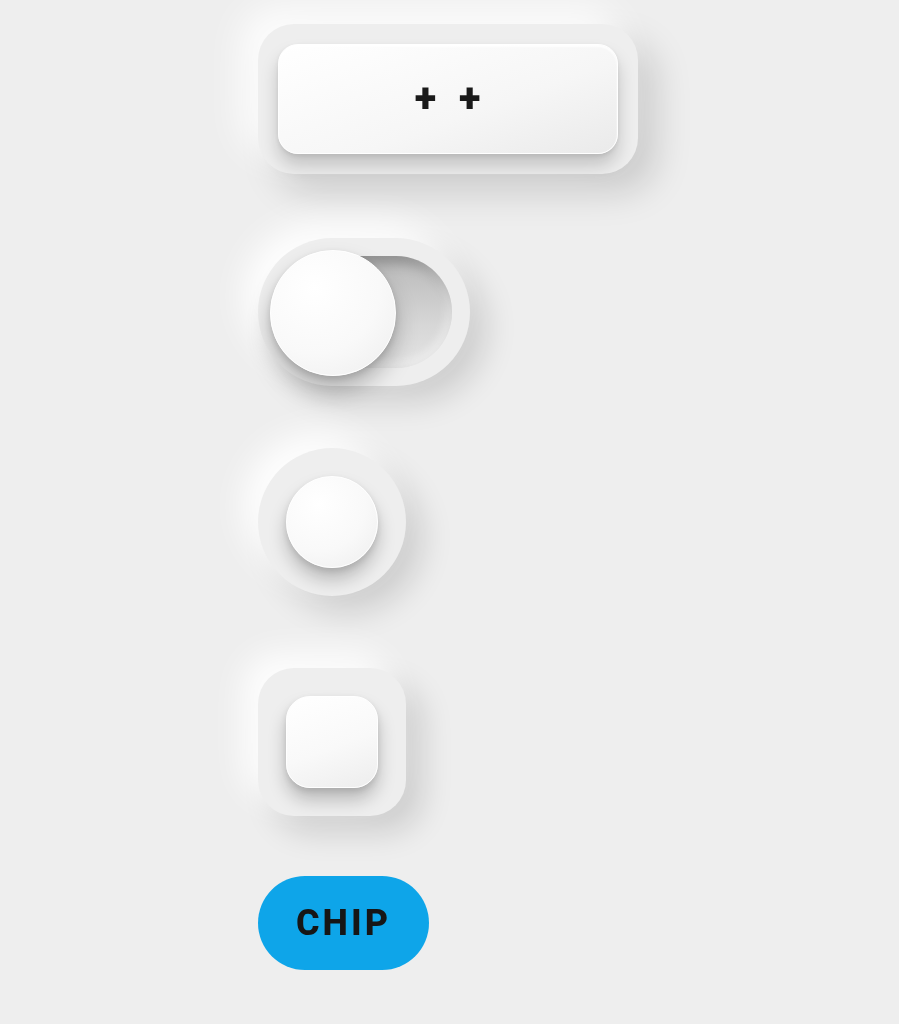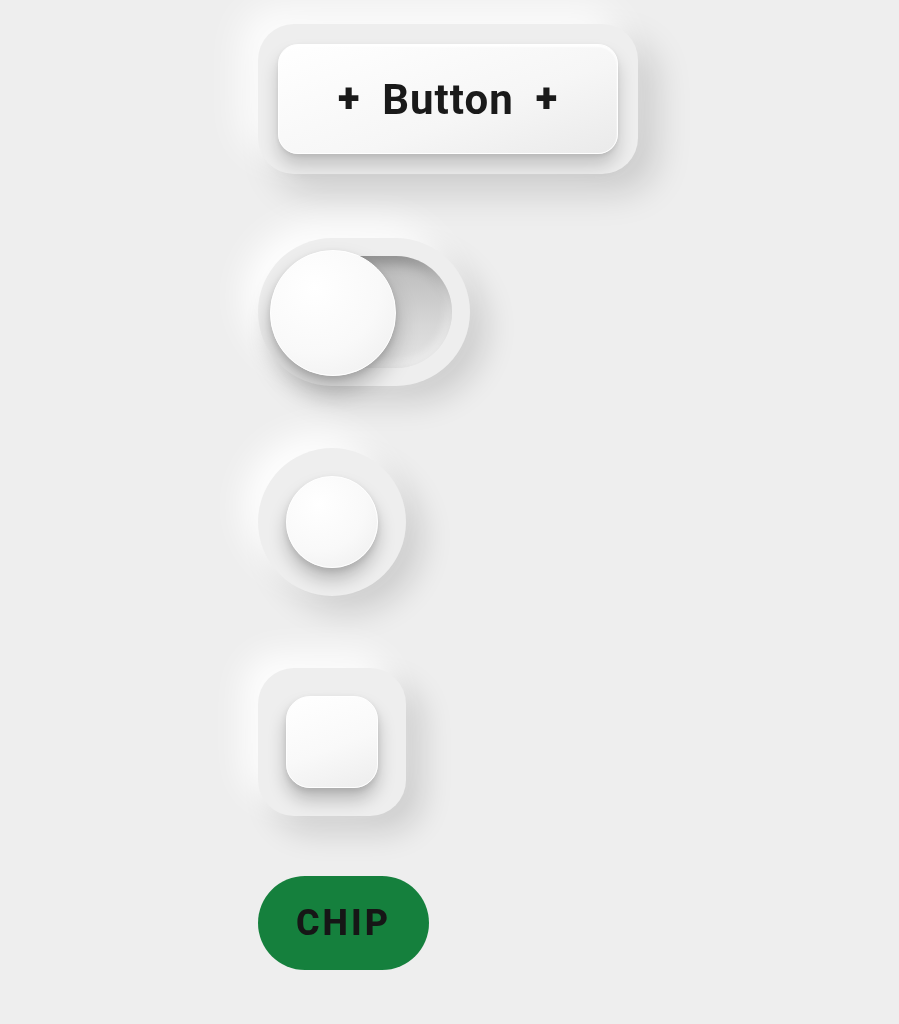--- a/index.html
+++ b/index.html
@@ -177,36 +177,35 @@
   }
 </style>
 </head>
 <body>
 
 <div class="canvas">
 
   <div class="btn-outer">
     <div class="btn-inner">
       <span class="plus-icon">+</span>
-      <span>Button</span>
       <span class="plus-icon">+</span>
     </div>
   </div>
 
   <div class="toggle-outer">
     <div class="toggle-track">
       <div class="toggle-knob"></div>
     </div>
   </div>
 
   <div class="radio-outer">
     <div class="radio-knob"></div>
   </div>
 
   <div class="check-outer">
     <div class="check-knob"></div>
   </div>
 
-  <div class="chip" style="background:#15803d;">
+  <div class="chip" style="background:#0ea5e9;">
     <span>CHIP</span>
   </div>
 
 </div>
 
 </body></html>

